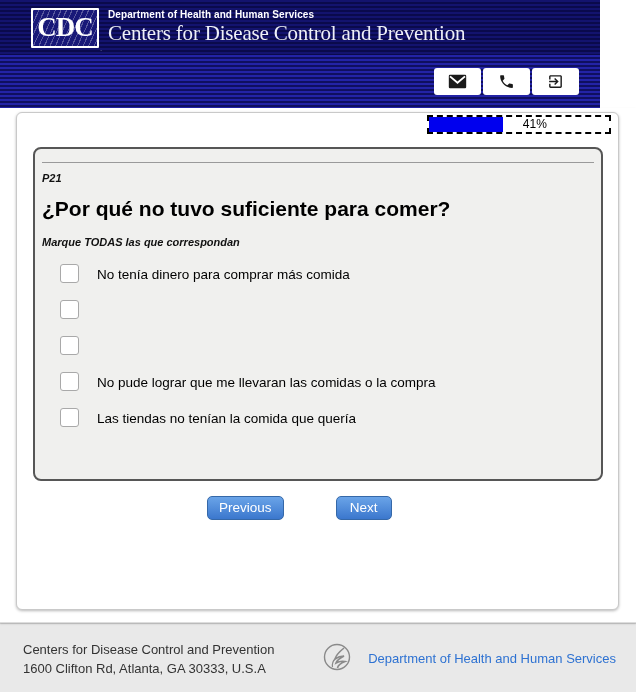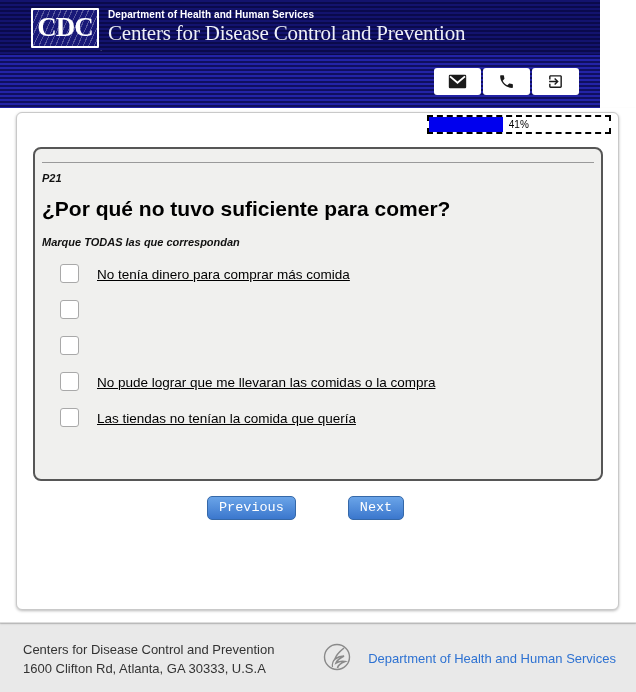--- a/index.html
+++ b/index.html
@@ -54,59 +54,59 @@
     background:#ffffff;border:1px solid #c9c9c9;border-radius:6px;
     box-shadow:0 1px 3px rgba(0,0,0,.28);
   }
   .progress-wrap{
     position:absolute;top:2px;right:7px;width:180px;height:15px;
     border:2px dashed #000;background:#ffffff;
     display:flex;align-items:stretch;overflow:hidden;
   }
   .progress-fill{background:#0000ee;height:100%;}
   .progress-label{
-    font-size:10px;color:#000;line-height:15px;padding-left:6px;white-space:nowrap;
+    font-size:12px;color:#000;line-height:15px;padding-left:20px;white-space:nowrap;
   }
   .question-box{
     position:absolute;left:16px;right:15px;top:34px;height:334px;
     background:#f0f0ee;border:2px solid #565656;border-radius:8px;
     box-sizing:border-box;
   }
   .question-box hr{
     border:none;border-top:1px solid #9a9a9a;margin:13px 7px 0 7px;
   }
   .q-id{
     font-size:11px;font-weight:bold;font-style:italic;color:#111;
     margin:9px 0 0 7px;
   }
   .q-text{
     font-size:21px;font-weight:bold;color:#000;margin:13px 0 0 7px;
   }
   .q-instr{
     font-size:11px;font-weight:bold;font-style:italic;color:#111;
     margin:15px 0 8px 7px;
   }
-  .options{margin-top:16px;padding-left:17px;padding-right:14px;text-decoration:underline;}
+  .options{margin-top:16px;padding-left:17px;padding-right:14px;}
   .option{
     font-size:13.5px;color:#000;line-height:21px;margin-bottom:15px;cursor:pointer;
   }
   .cbx{
     display:inline-block;width:17px;height:17px;background:#ffffff;
     border:1px solid #a9a9a9;border-radius:3px;vertical-align:-4px;
     margin-left:8px;margin-right:18px;cursor:pointer;
   }
   .nav-row{
     position:absolute;left:0;top:639px;display:flex;gap:52px;margin-left:190px;
   }
   .nav-row{top:auto;bottom:89px;}
   .nav-btn{
     min-width:56px;height:24px;padding:0 11px;
     background:linear-gradient(to bottom,#6aa4e8,#3b77cd);
     border:1px solid #3568a8;border-radius:5px;
-    color:#ffffff;font-size:13.5px;font-family:Liberation Mono, monospace;
+    color:#ffffff;font-size:13.5px;font-family:Liberation Sans, sans-serif;
     cursor:pointer;line-height:22px;
   }
   
   .site-footer{
     height:69px;background:#e9e9e9;border-top:1px solid #cfcfcf;
     display:flex;align-items:center;
   }
   .footer-left{padding-left:23px;flex:1;}
   .footer-left div{font-size:13px;color:#333;line-height:19px;}
   .footer-right{display:flex;align-items:center;gap:14px;padding-right:20px;}

